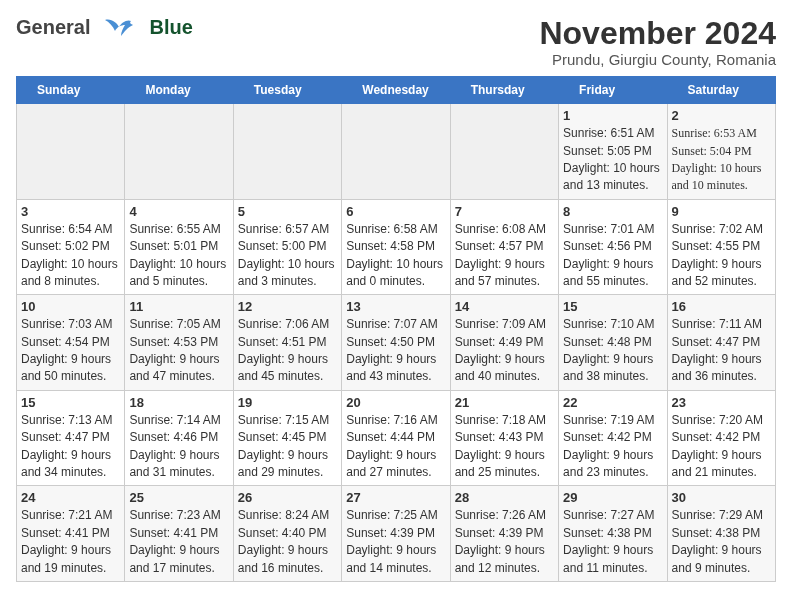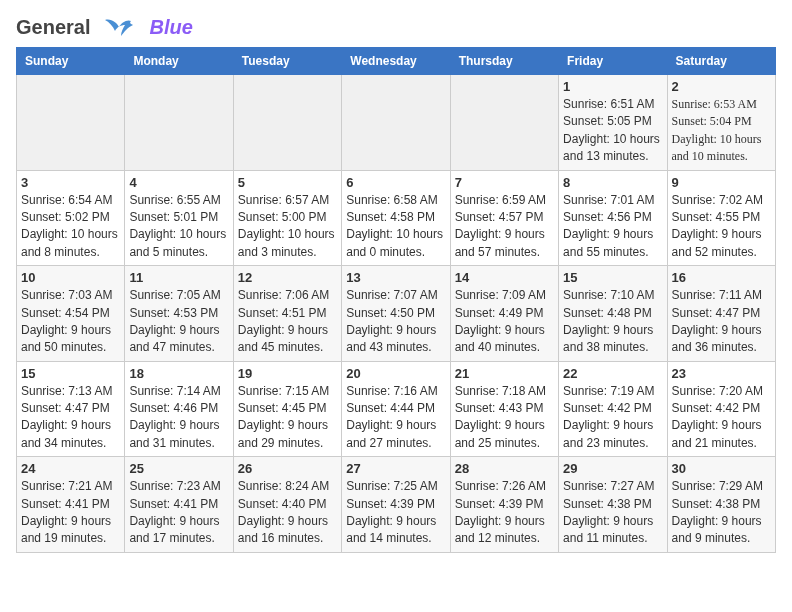--- a/index.html
+++ b/index.html
@@ -32,21 +32,21 @@
     table {
       width: 100%;
       border-collapse: collapse;
       table-layout: fixed;
     }
     thead tr th {
       background-color: #3a75c4;
       color: #fff;
       font-size: 12px;
       font-weight: bold;
-      padding: 6px 8px;
+      padding: 6px 20px;
       text-align: left;
       border: 1px solid #3a75c4;
     }
     tbody tr td {
       border: 1px solid #ccc;
       vertical-align: top;
       padding: 4px;
       font-size: 10px;
       color: #333;
       height: 80px;
@@ -79,37 +79,40 @@
       gap: 12px;
     }
     .logo-general {
       font-size: 20px;
       font-weight: bold;
       color: #444;
     }
     .logo-blue-text {
       font-size: 20px;
       font-weight: bold;
-      color: #8b5cf6;
-      font-style: italic;
+      color: #14532d;
     }
   </style>
 </head>
 <body>
 
 <div class="header">
   <div class="logo-container">
     <div class="logo-name">
       <span class="logo-general">General</span>
       <svg width="32" height="22" viewBox="0 0 32 22" style="margin: 0 2px 0 1px; vertical-align: middle;">
         <path d="M28 4 C24 2, 18 6, 16 10 C14 6, 8 1, 2 3 C6 5, 10 9, 12 14 C14 10, 18 8, 22 8 C20 11, 18 15, 18 19 C21 15, 25 10, 30 8 C28 7, 26 6, 28 4Z" fill="#4a8fd4"></path>
       </svg>
       <span class="logo-blue-text">Blue</span>
     </div>
   </div>
+  <div class="title-section">
+    <div class="month-title">November 2024</div>
+    <div class="location">Prundu, Giurgiu County, Romania</div>
+  </div>
 </div>
 
 <table>
   <thead>
     <tr>
     <th>Sunday</th>
         <th>Monday</th>
         <th>Tuesday</th>
         <th>Wednesday</th>
         <th>Thursday</th>
@@ -163,21 +166,21 @@
         </td>
         <td>
           <span class="day-number">6</span>
           <div class="day-info" style="white-space: pre-line;">Sunrise: 6:58 AM
 Sunset: 4:58 PM
 Daylight: 10 hours
 and 0 minutes.</div>
         </td>
         <td>
           <span class="day-number">7</span>
-          <div class="day-info" style="white-space: pre-line;">Sunrise: 6:59 AM
+          <div class="day-info" style="white-space: pre-line;">Sunrise: 6:08 AM
 Sunset: 4:57 PM
 Daylight: 9 hours
 and 57 minutes.</div>
         </td>
         <td>
           <span class="day-number">8</span>
           <div class="day-info" style="white-space: pre-line;">Sunrise: 7:01 AM
 Sunset: 4:56 PM
 Daylight: 9 hours
 and 55 minutes.</div>

